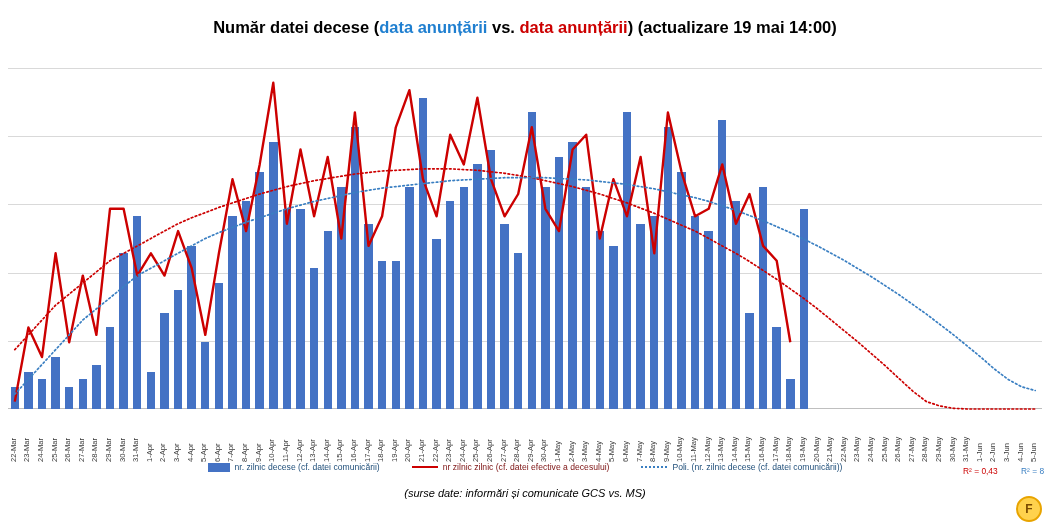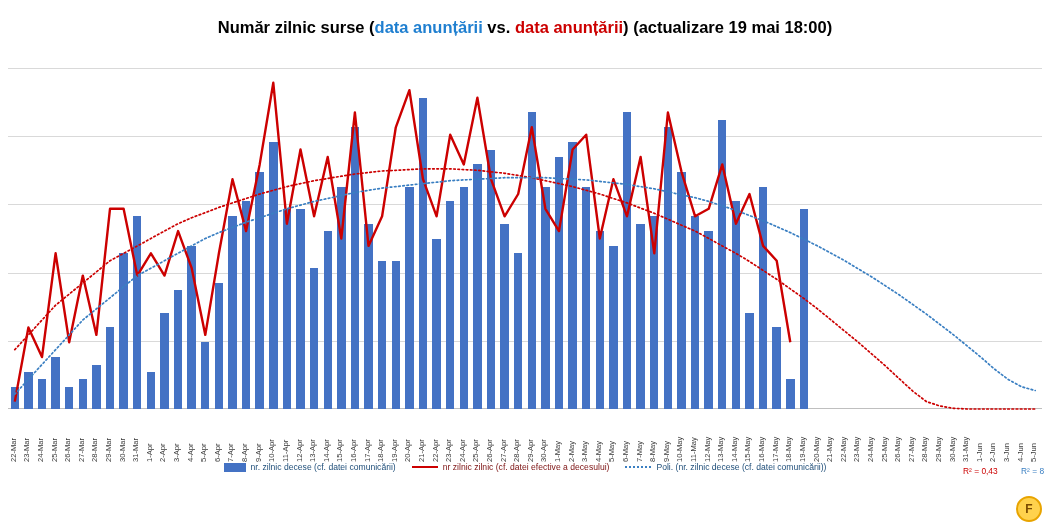--- a/index.html
+++ b/index.html
@@ -92,21 +92,21 @@
   #r2blue { color: #3a7fc2; left: 1013px; top: 398px; }
 
   
   #legend {
     position: absolute;
     left: 0; top: 462px;
     width: 1050px;
     display: flex;
     justify-content: center;
     align-items: center;
-    gap: 16px;
+    gap: 32px;
   }
   .legend-item {
     display: flex;
     align-items: center;
     gap: 5px;
     font-size: 8.6px;
     color: #1f4e79;
     white-space: nowrap;
   }
   .swatch { display: inline-block; }
@@ -141,21 +141,21 @@
     display: flex; align-items: center; justify-content: center;
     overflow: hidden;
   }
 </style>
 </head>
 <body>
 
 <div id="frame">
 
   <div id="title">
-    <span>Număr zilnic surse (</span><span class="blue">data anunțării</span><span> vs. </span><span class="red">data anunțării</span><span>) </span><span class="upd">(actualizare 19 mai 18:00)</span>
+    <span>Număr datei decese (</span><span class="blue">data anunțării</span><span> vs. </span><span class="red">data anunțării</span><span>) </span><span class="upd">(actualizare 19 mai 14:00)</span>
   </div>
 
   <div id="plot">
     <div class="gridline" style="top:0px"></div>
     <div class="gridline" style="top:68px"></div>
     <div class="gridline" style="top:136px"></div>
     <div class="gridline" style="top:205px"></div>
     <div class="gridline" style="top:273px"></div>
     <div id="axis-bottom"></div>
 
@@ -317,15 +317,16 @@
       <div class="legend-item lg-red">
         <span class="swatch sw-line"></span>
         <span>nr zilnic zilnic (cf. datei efective a decesului)</span>
       </div>
       <div class="legend-item lg-blue">
         <span class="swatch sw-dot-blue"></span>
         <span>Poli. (nr. zilnic decese (cf. datei comunicării))</span>
       </div>
     </div>
 
+  <div id="source">(surse date: informări și comunicate GCS vs. MS)</div>
 
   <div id="badge">F</div>
 </div>
 
 </body></html>

